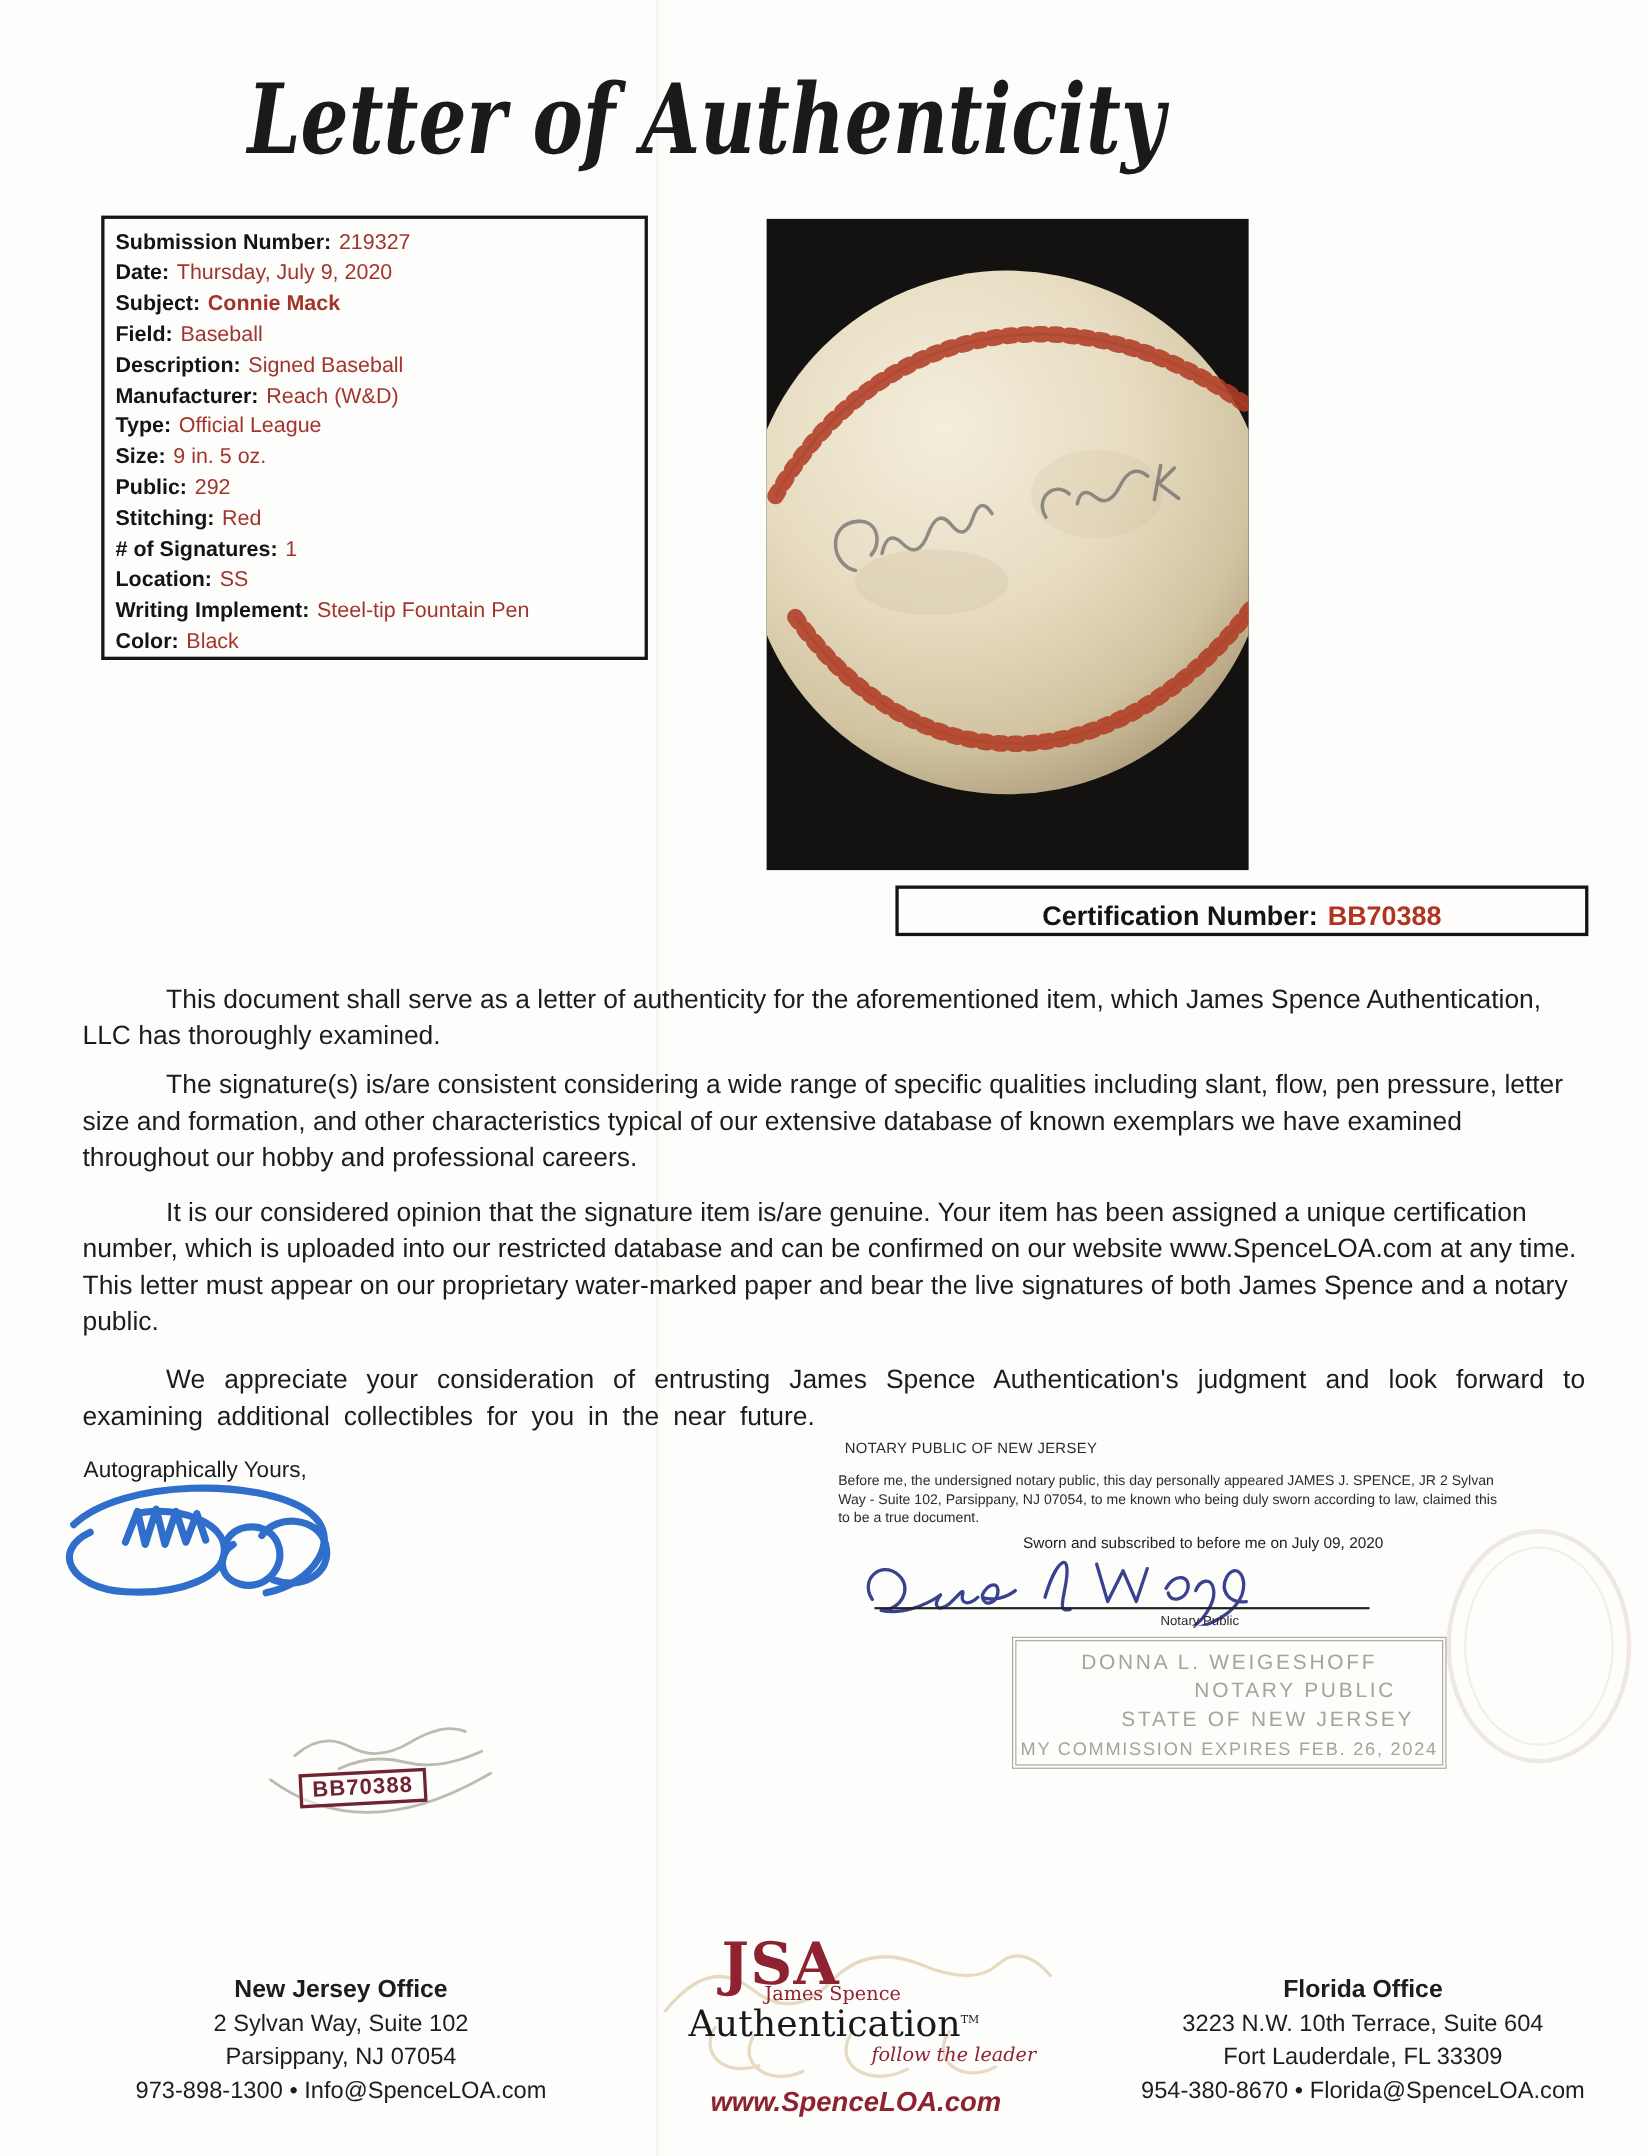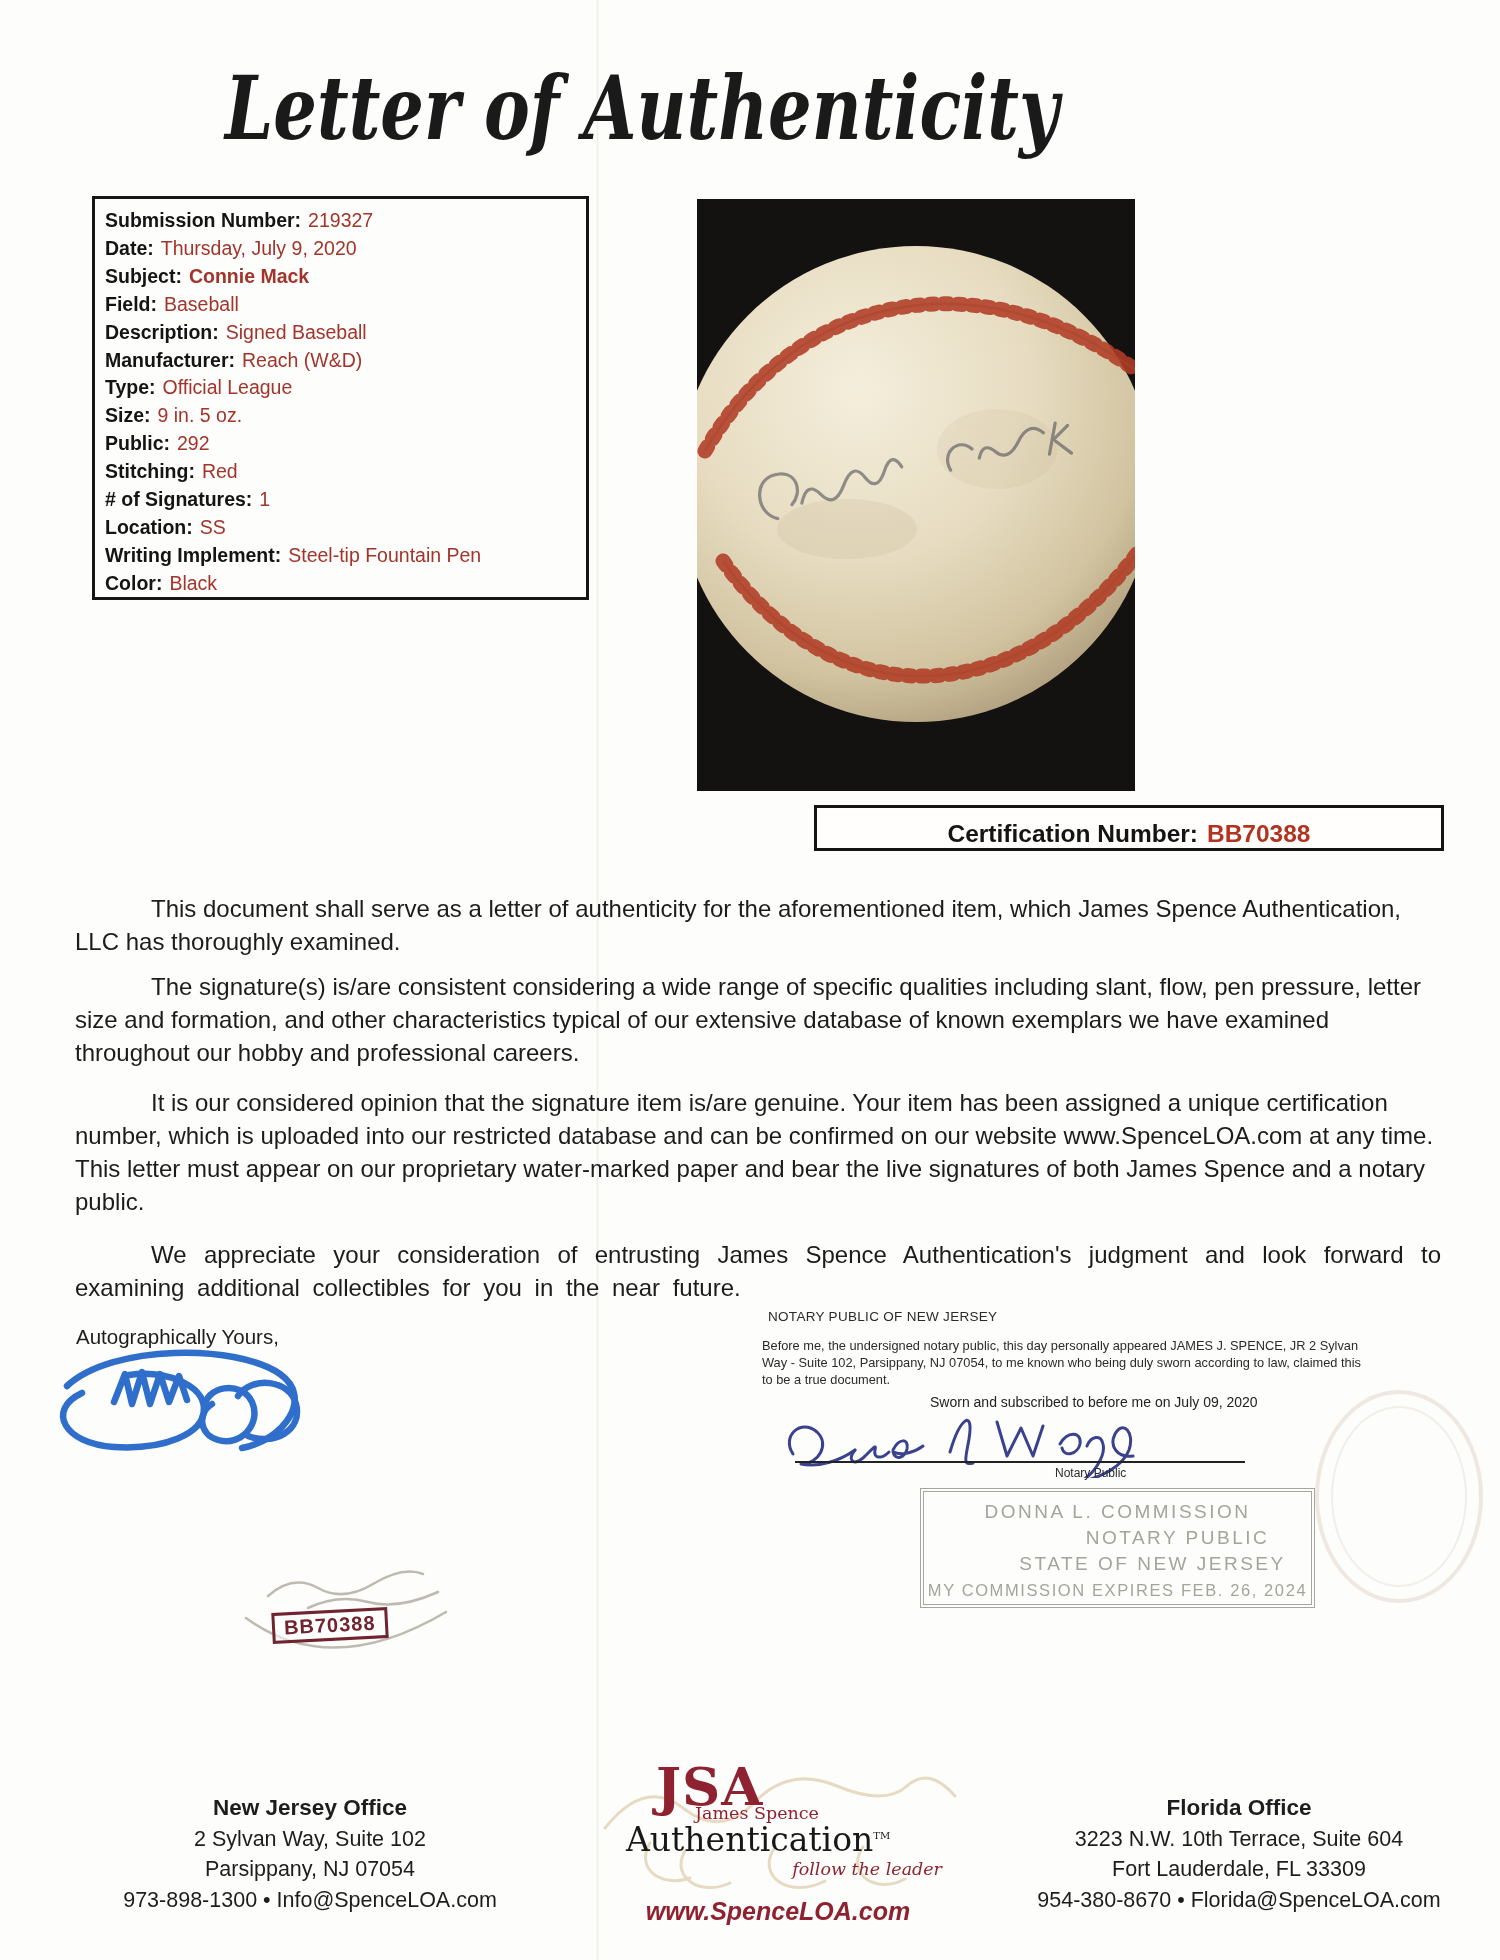--- a/index.html
+++ b/index.html
@@ -189,21 +189,21 @@
       <path d="M 175 52 c 10 -34 24 -44 19 -13 c -3 18 -7 27 4 24"></path>
       <path d="M 222 22 l 10 34 l 14 -28 l 12 28 l 10 -30"></path>
       <path d="M 285 44 c 8 -14 22 -12 20 0 c -2 10 -16 14 -18 4"></path>
       <path d="M 312 46 c 4 -10 14 -12 16 -2 c 3 12 -10 32 -24 38 c 22 -4 44 -16 50 -32 c 6 -18 -6 -30 -14 -16 c -6 12 2 24 18 22"></path>
     </svg>
   </div>
   <div class="notary-line"></div>
   <div class="notary-label">Notary Public</div>
 
   <div class="stamp">
-    <div class="s1">DONNA L. COMMISSION</div>
+    <div class="s1">DONNA L. WEIGESHOFF</div>
     <div class="s2">NOTARY PUBLIC</div>
     <div class="s3">STATE OF NEW JERSEY</div>
     <div class="s4">MY COMMISSION EXPIRES FEB. 26, 2024</div>
   </div>
 
   <div class="seal"></div>
 
   <div class="foil">
     <svg width="220" height="115" viewBox="0 0 220 115" fill="none" stroke="#bdbab0" stroke-width="2.5" stroke-linecap="round">
       <path d="M 30 30 q 25 -22 50 -8 t 55 -4 t 50 -10"></path>

